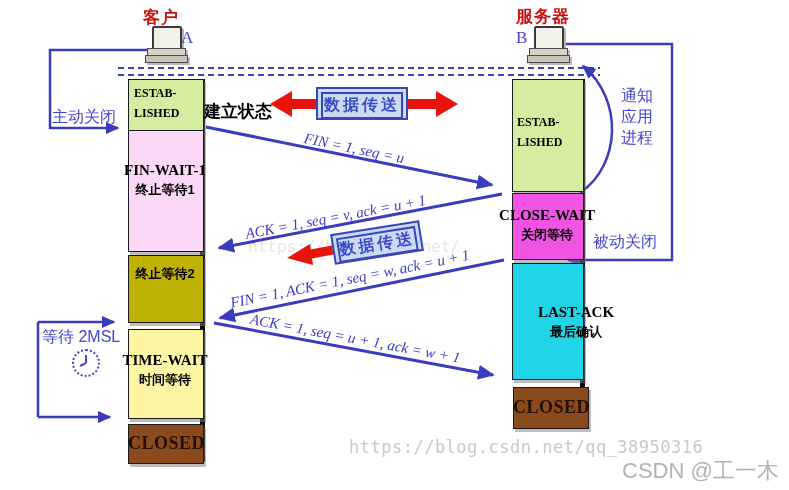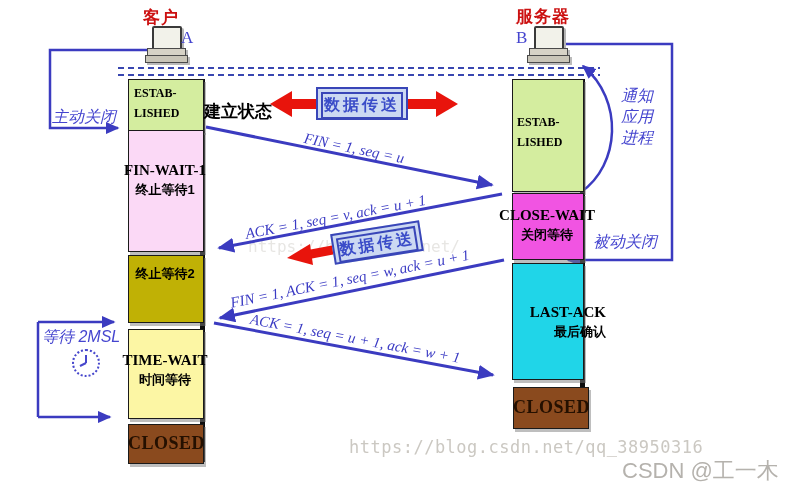--- a/index.html
+++ b/index.html
@@ -18,21 +18,21 @@
   
   .box{border:1.5px solid #1a1a1a;box-shadow:2px 3px 0 rgba(125,125,125,.5);}
   .timeline{background:#0d0d0d;}
   .state-text{text-align:center;font-weight:bold;color:#000;line-height:19px;}
   .state-text .en{font-family:Liberation Serif, serif;font-size:15px;display:block;}
   .state-text .cn{font-family:"Liberation Sans",sans-serif;font-size:13px;display:block;}
   .estab-text{font-weight:bold;font-family:"Liberation Serif",serif;font-size:12px;line-height:20px;color:#000;}
   .side-note{font-weight:bold;font-size:17px;color:#000;font-family:"Liberation Sans",sans-serif;}
   .closed-text{font-family:"Liberation Serif",serif;font-weight:bold;font-size:18px;color:#241000;text-align:center;letter-spacing:.5px;}
   
-  .blue-note{font-size:16px;color:#4545cf;font-family:"Liberation Sans",sans-serif;white-space:nowrap;font-style:italic;}
+  .blue-note{font-size:16px;color:#4545cf;font-family:"Liberation Sans",sans-serif;white-space:nowrap;}
   
   .msg-label{font-family:"Liberation Serif",serif;font-style:italic;font-size:15px;color:#3b3bc4;white-space:nowrap;transform-origin:0 0;}
   
   .dt-outer{border:2px solid #3946b8;background:#ccd9f2;padding:3px;box-sizing:border-box;}
   .dt-inner{border:2px solid #3946b8;height:100%;display:flex;align-items:center;justify-content:center;
             font-weight:bold;font-size:16px;color:#3a4cc8;letter-spacing:3px;font-family:"Liberation Sans",sans-serif;}
   
   .wm-mono{font-family:"DejaVu Sans Mono",monospace;color:#cbc8c2;}
   .wm-credit{font-family:"Liberation Sans",sans-serif;color:#b5b2ad;font-size:22px;}
   
@@ -127,21 +127,21 @@
     <span>LISHED</span>
   </div>
 
   <div class="abs box" style="left: 512px; top: 193px; width: 70px; height: 65px; background: rgb(241, 84, 226);"></div>
   <div class="abs state-text" style="left:484px;top:206px;width:126px;">
     <span class="en">CLOSE-WAIT</span>
     <span class="cn">关闭等待</span>
   </div>
 
   <div class="abs box" style="left: 512px; top: 263px; width: 70px; height: 115px; background: rgb(32, 213, 232);"></div>
-  <div class="abs state-text" style="left:488px;top:303px;width:118px;text-align:right;">
+  <div class="abs state-text" style="left:517px;top:303px;width:118px;">
     <span class="en">LAST-ACK</span>
     <span class="cn">最后确认</span>
   </div>
 
   <div class="abs box" style="left: 513px; top: 387px; width: 74px; height: 40px; background: rgb(138, 74, 30);"></div>
   <div class="abs closed-text" style="left:513px;top:397px;width:76px;">CLOSED</div>
 
   <div class="abs blue-note" style="left:52px;top:107px;">主动关闭</div>
   <div class="abs blue-note" style="left:593px;top:232px;">被动关闭</div>
   <div class="abs blue-note" style="left:42px;top:327px;">等待 2MSL</div>

